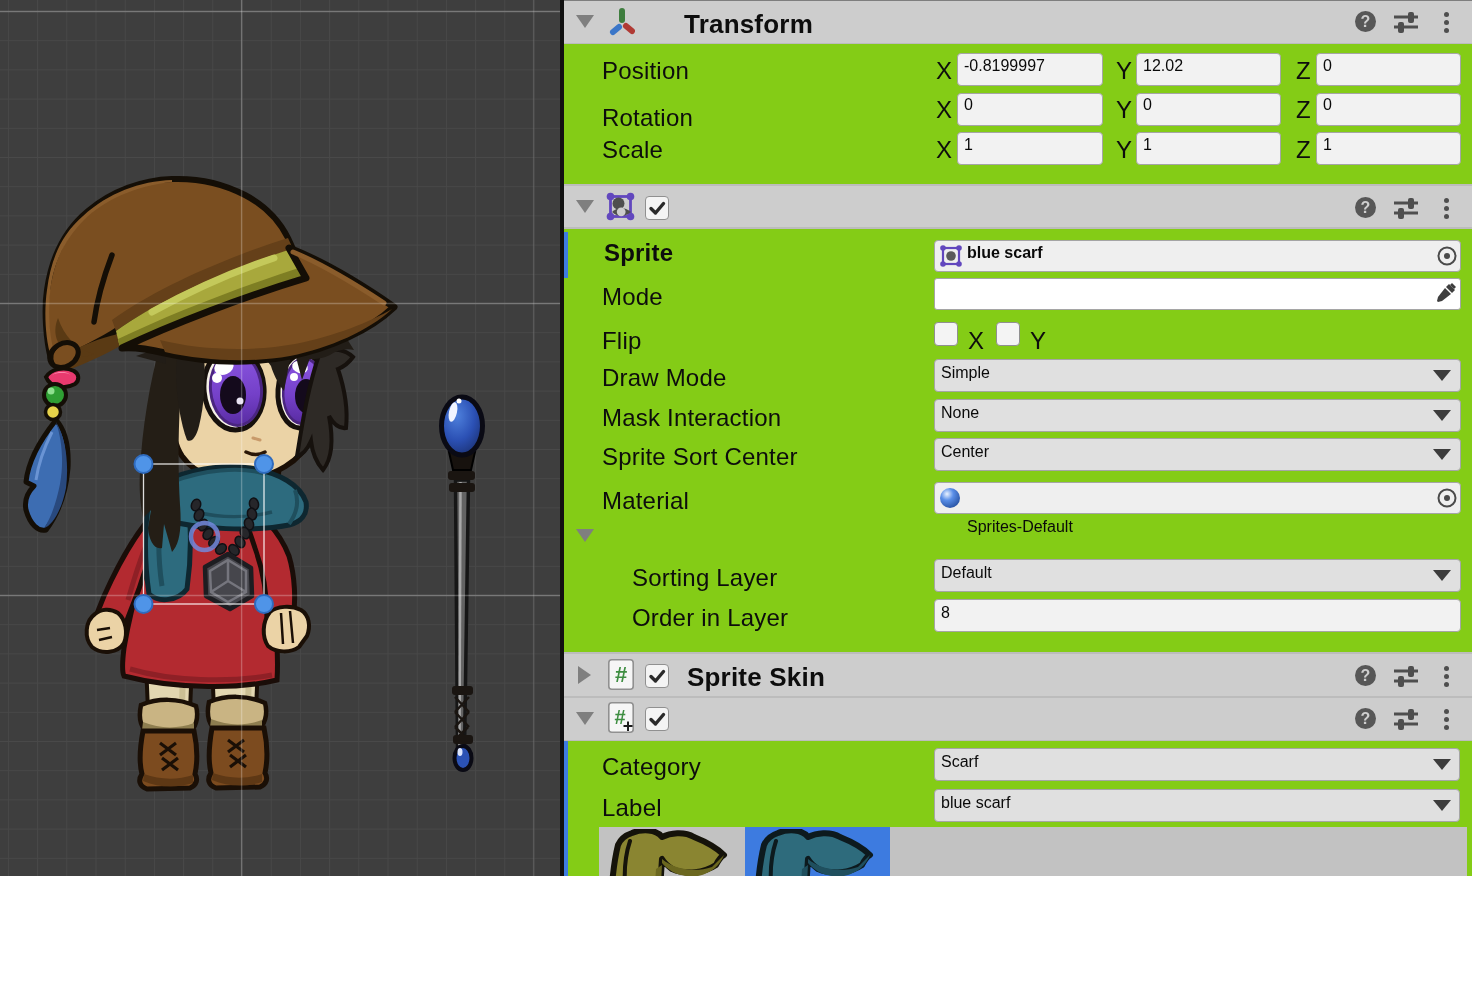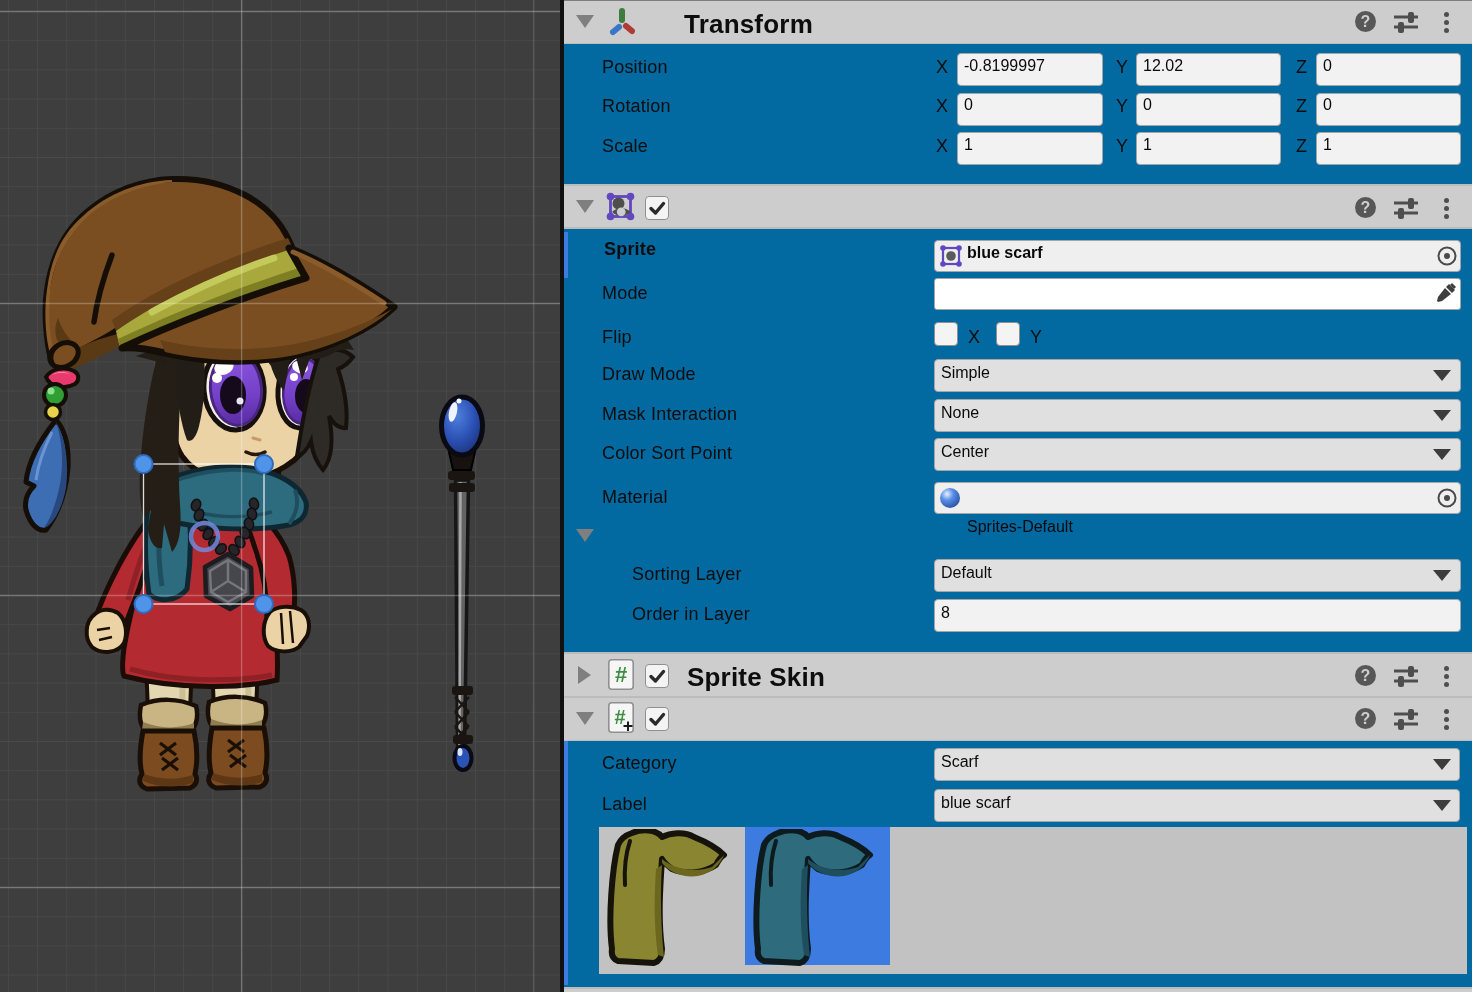--- a/index.html
+++ b/index.html
@@ -1,23 +1,23 @@
 <!DOCTYPE html>
 <html><head>
 <meta charset="utf-8">
 <style>
   html,body{margin:0;padding:0;width:1472px;height:992px;overflow:hidden;
     font-family:"Liberation Sans",sans-serif;}
-  #page{position:relative;width:1472px;height:992px;background:#0369a1;overflow:hidden;}
+  #page{position:relative;width:1472px;height:876px;background:#84cc16;overflow:hidden;}
   #scene{position:absolute;left:0;top:0;width:560px;height:992px;background:#3E3E3E;}
   #vsep{position:absolute;left:560px;top:0;width:4px;height:992px;background:#111111;}
   .abs{position:absolute;}
   .hdr{position:absolute;left:564px;width:908px;background:#CDCDCD;}
   .sep{position:absolute;left:564px;width:908px;background:#BCBCBC;}
-  .lbl{position:absolute;font-size:18px;letter-spacing:0.2px;color:#0d0d0d;white-space:nowrap;}
+  .lbl{position:absolute;font-size:24px;letter-spacing:0.2px;color:#0d0d0d;white-space:nowrap;}
   .bold{font-weight:bold;}
   .tfield{position:absolute;background:#F2F2F2;border:1.5px solid #A5A5A5;border-radius:4px;box-sizing:border-box;}
   .ofield{position:absolute;background:#EFEFEF;border:1.5px solid #A5A5A5;border-radius:4px;box-sizing:border-box;}
   .drop{position:absolute;background:#E0E0E0;border:1.5px solid #A5A5A5;border-radius:4px;box-sizing:border-box;}
   .ftext{position:absolute;font-size:16px;color:#0a0a0a;white-space:nowrap;}
   .darr{position:absolute;width:0;height:0;border-left:9px solid transparent;border-right:9px solid transparent;border-top:11px solid #3c3c3c;}
   .cb{position:absolute;width:24px;height:24px;background:#F4F4F4;border:1.5px solid #909090;border-radius:4px;box-sizing:border-box;}
   .tri-d{position:absolute;width:0;height:0;border-left:9px solid transparent;border-right:9px solid transparent;border-top:13px solid #7F7F7F;}
   .tri-r{position:absolute;width:0;height:0;border-top:9px solid transparent;border-bottom:9px solid transparent;border-left:13px solid #7F7F7F;}
   .help{position:absolute;width:21px;height:21px;border-radius:50%;background:#575757;color:#CFCFCF;font-size:16px;font-weight:bold;text-align:center;line-height:21px;}
@@ -231,21 +231,21 @@
   <div class="lbl" style="left:936px;top:57px;">X</div>
   <div class="tfield" style="left:957px;top:53px;width:146px;height:33px;"></div>
   <div class="ftext" style="left:964px;top:57px;">-0.8199997</div>
   <div class="lbl" style="left:1116px;top:57px;">Y</div>
   <div class="tfield" style="left:1136px;top:53px;width:145px;height:33px;"></div>
   <div class="ftext" style="left:1143px;top:57px;">12.02</div>
   <div class="lbl" style="left:1296px;top:57px;">Z</div>
   <div class="tfield" style="left:1316px;top:53px;width:145px;height:33px;"></div>
   <div class="ftext" style="left:1323px;top:57px;">0</div>
 
-  <div class="lbl" style="left:602px;top:96px;">Rotation</div>
+  <div class="lbl" style="left:602px;top:104px;">Rotation</div>
   <div class="lbl" style="left:936px;top:96px;">X</div>
   <div class="tfield" style="left:957px;top:93px;width:146px;height:33px;"></div>
   <div class="ftext" style="left:964px;top:96px;">0</div>
   <div class="lbl" style="left:1116px;top:96px;">Y</div>
   <div class="tfield" style="left:1136px;top:93px;width:145px;height:33px;"></div>
   <div class="ftext" style="left:1143px;top:96px;">0</div>
   <div class="lbl" style="left:1296px;top:96px;">Z</div>
   <div class="tfield" style="left:1316px;top:93px;width:145px;height:33px;"></div>
   <div class="ftext" style="left:1323px;top:96px;">0</div>
 
@@ -325,21 +325,21 @@
   <div class="lbl" style="left:602px;top:364px;">Draw Mode</div>
   <div class="drop" style="left:934px;top:359px;width:527px;height:33px;"></div>
   <div class="ftext" style="left:941px;top:364px;">Simple</div>
   <div class="darr" style="left:1433px;top:370px;"></div>
 
   <div class="lbl" style="left:602px;top:404px;">Mask Interaction</div>
   <div class="drop" style="left:934px;top:399px;width:527px;height:33px;"></div>
   <div class="ftext" style="left:941px;top:404px;">None</div>
   <div class="darr" style="left:1433px;top:410px;"></div>
 
-  <div class="lbl" style="left:602px;top:443px;">Color Sort Point</div>
+  <div class="lbl" style="left:602px;top:443px;">Sprite Sort Center</div>
   <div class="drop" style="left:934px;top:438px;width:527px;height:33px;"></div>
   <div class="ftext" style="left:941px;top:443px;">Center</div>
   <div class="darr" style="left:1433px;top:449px;"></div>
 
   <div class="lbl" style="left:602px;top:487px;">Material</div>
   <div class="ofield" style="left:934px;top:482px;width:527px;height:32px;"></div>
   <svg class="abs" style="left:939px;top:487px;" width="22" height="22" viewBox="0 0 22 22">
     <defs>
         <radialGradient id="matg" cx="0.35" cy="0.3" r="0.9">
       <stop offset="0" stop-color="#EAF2FF"></stop>

